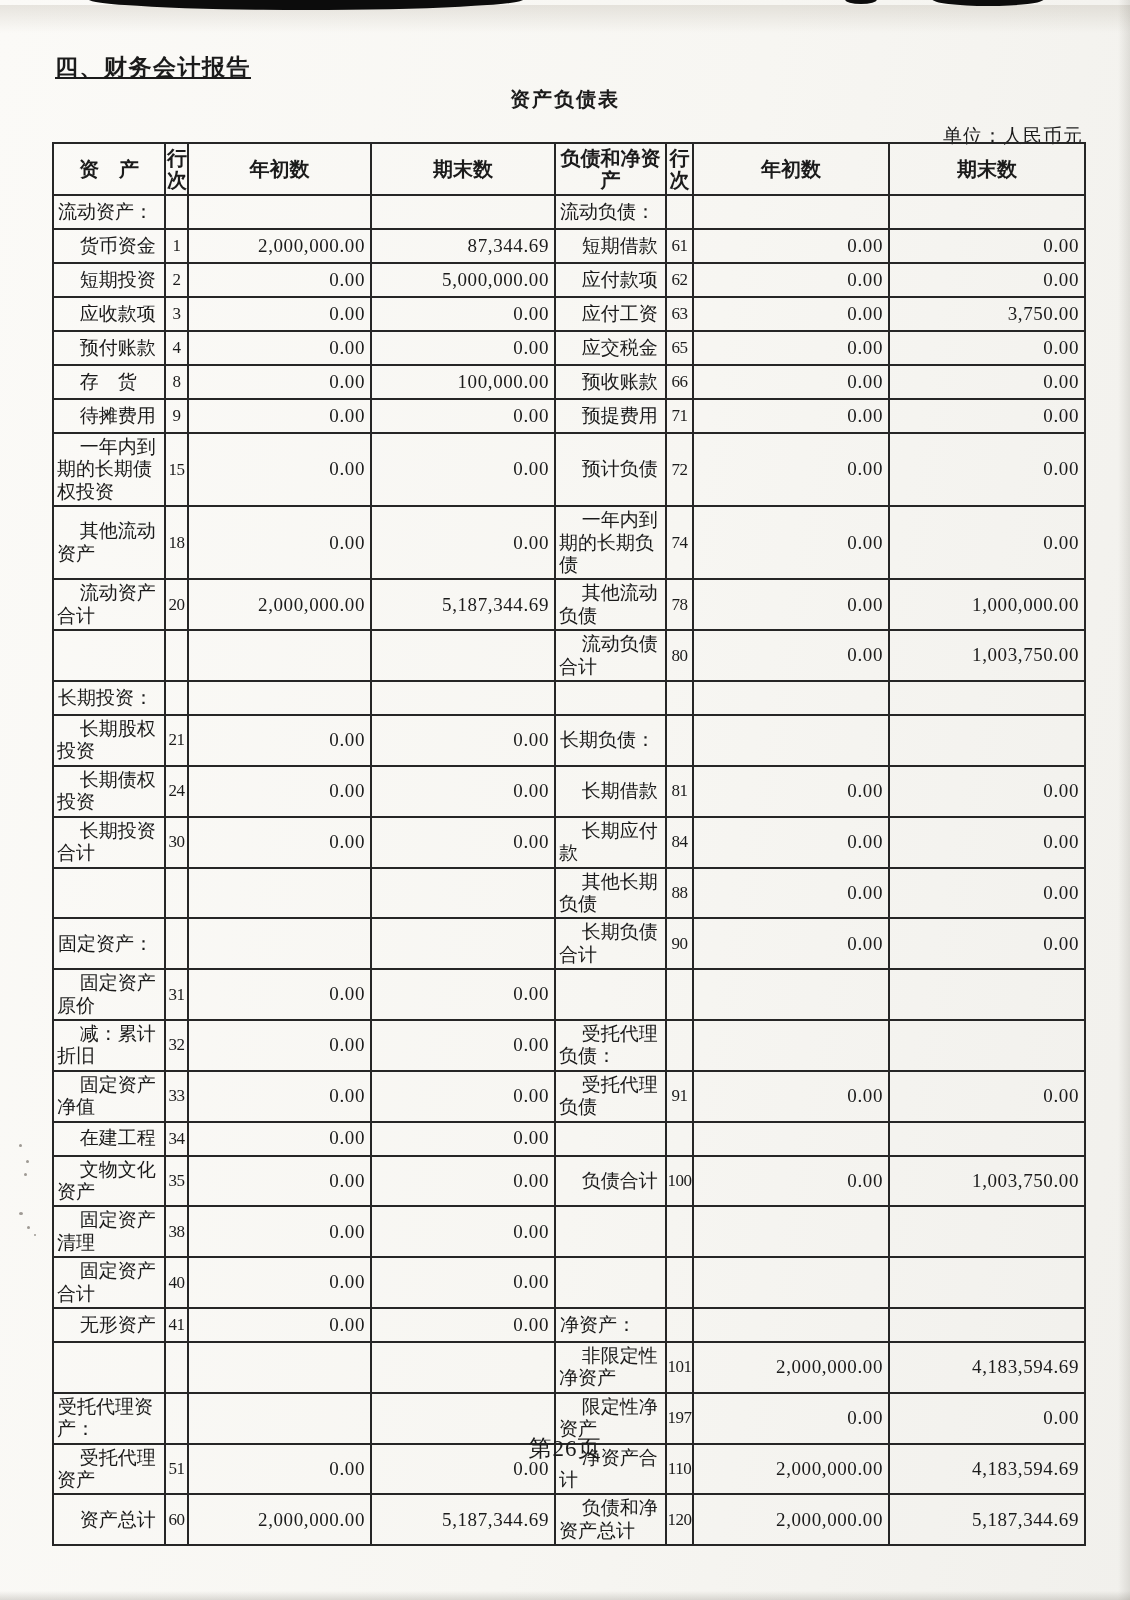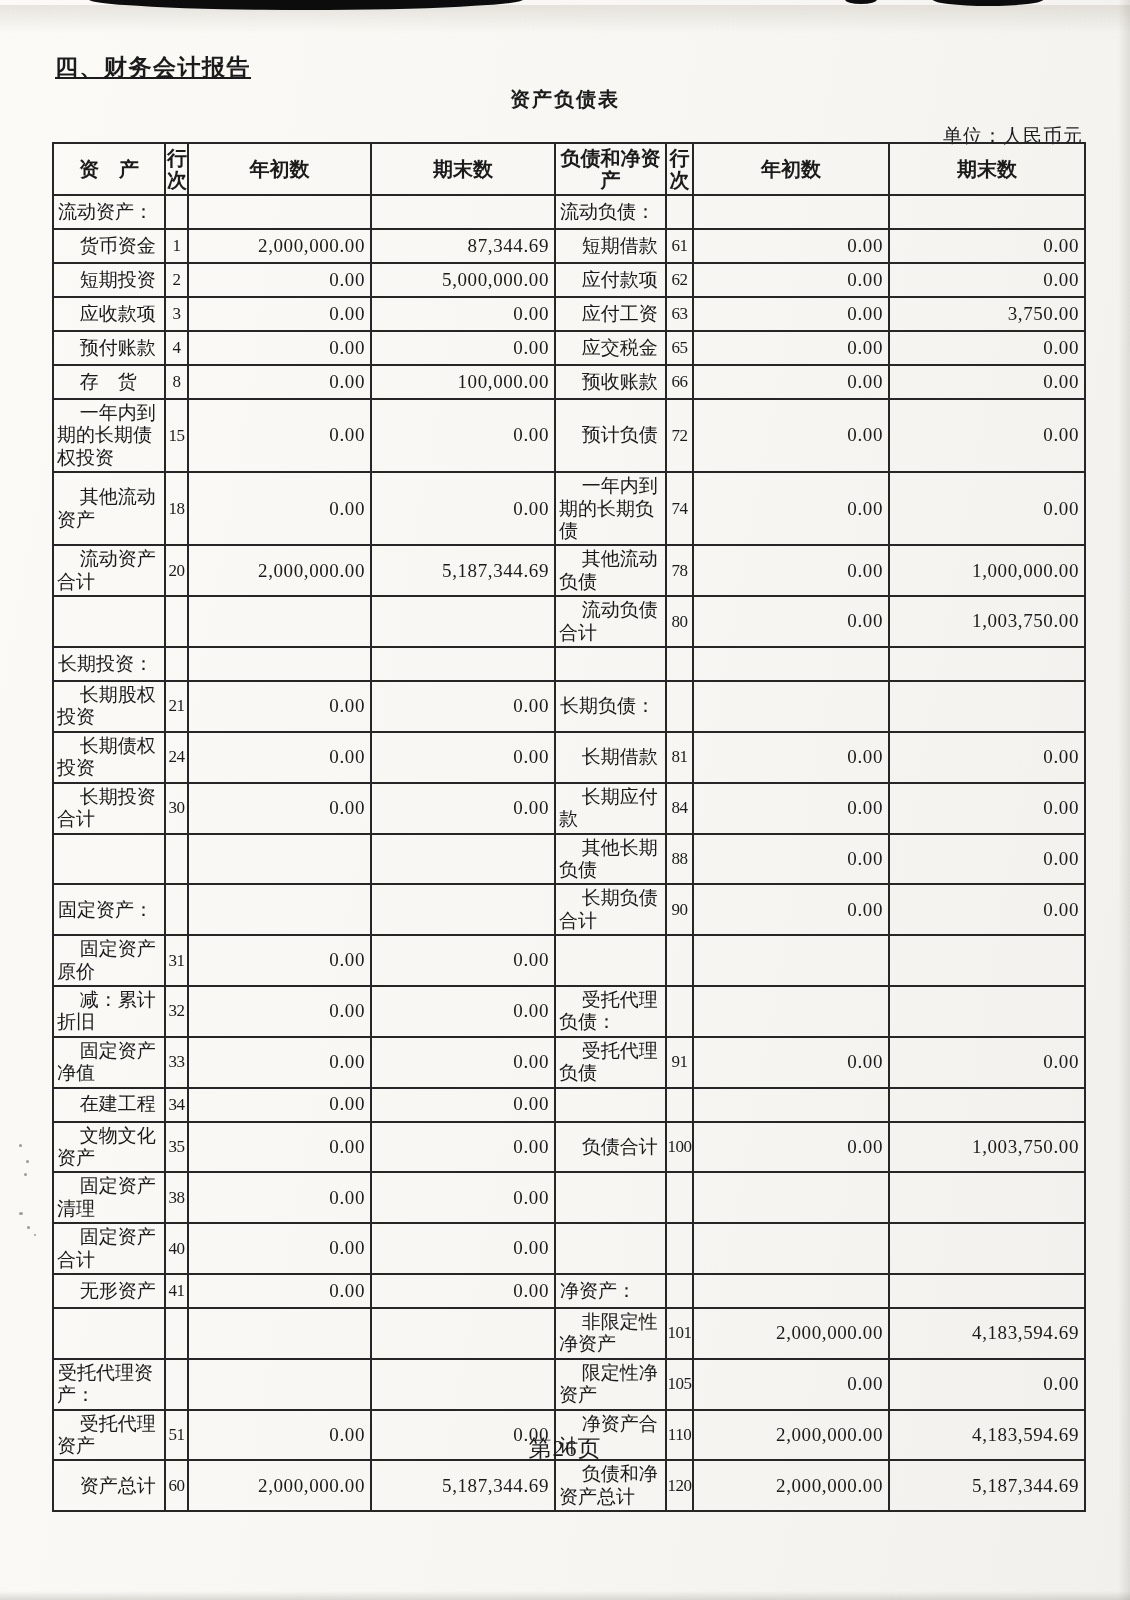--- a/index.html
+++ b/index.html
@@ -156,20 +156,30 @@
           <td class="c-label item">存　货</td>
           <td class="c-line">8</td>
           <td class="c-num">0.00</td>
           <td class="c-num">100,000.00</td>
           <td class="c-label item">预收账款</td>
           <td class="c-line">66</td>
           <td class="c-num">0.00</td>
           <td class="c-num">0.00</td>
         </tr>
         <tr>
+          <td class="c-label item">待摊费用</td>
+          <td class="c-line">9</td>
+          <td class="c-num">0.00</td>
+          <td class="c-num">0.00</td>
+          <td class="c-label item">预提费用</td>
+          <td class="c-line">71</td>
+          <td class="c-num">0.00</td>
+          <td class="c-num">0.00</td>
+        </tr>
+        <tr>
           <td class="c-label item">一年内到期的长期债权投资</td>
           <td class="c-line">15</td>
           <td class="c-num">0.00</td>
           <td class="c-num">0.00</td>
           <td class="c-label item">预计负债</td>
           <td class="c-line">72</td>
           <td class="c-num">0.00</td>
           <td class="c-num">0.00</td>
         </tr>
         <tr>
@@ -351,21 +361,21 @@
           <td class="c-line">101</td>
           <td class="c-num">2,000,000.00</td>
           <td class="c-num">4,183,594.69</td>
         </tr>
         <tr>
           <td class="c-label sec">受托代理资产：</td>
           <td class="c-line"></td>
           <td class="c-num"></td>
           <td class="c-num"></td>
           <td class="c-label item">限定性净资产</td>
-          <td class="c-line">105</td>
+          <td class="c-line">197</td>
           <td class="c-num">0.00</td>
           <td class="c-num">0.00</td>
         </tr>
         <tr>
           <td class="c-label item">受托代理资产</td>
           <td class="c-line">51</td>
           <td class="c-num">0.00</td>
           <td class="c-num">0.00</td>
           <td class="c-label item">净资产合计</td>
           <td class="c-line">110</td>

